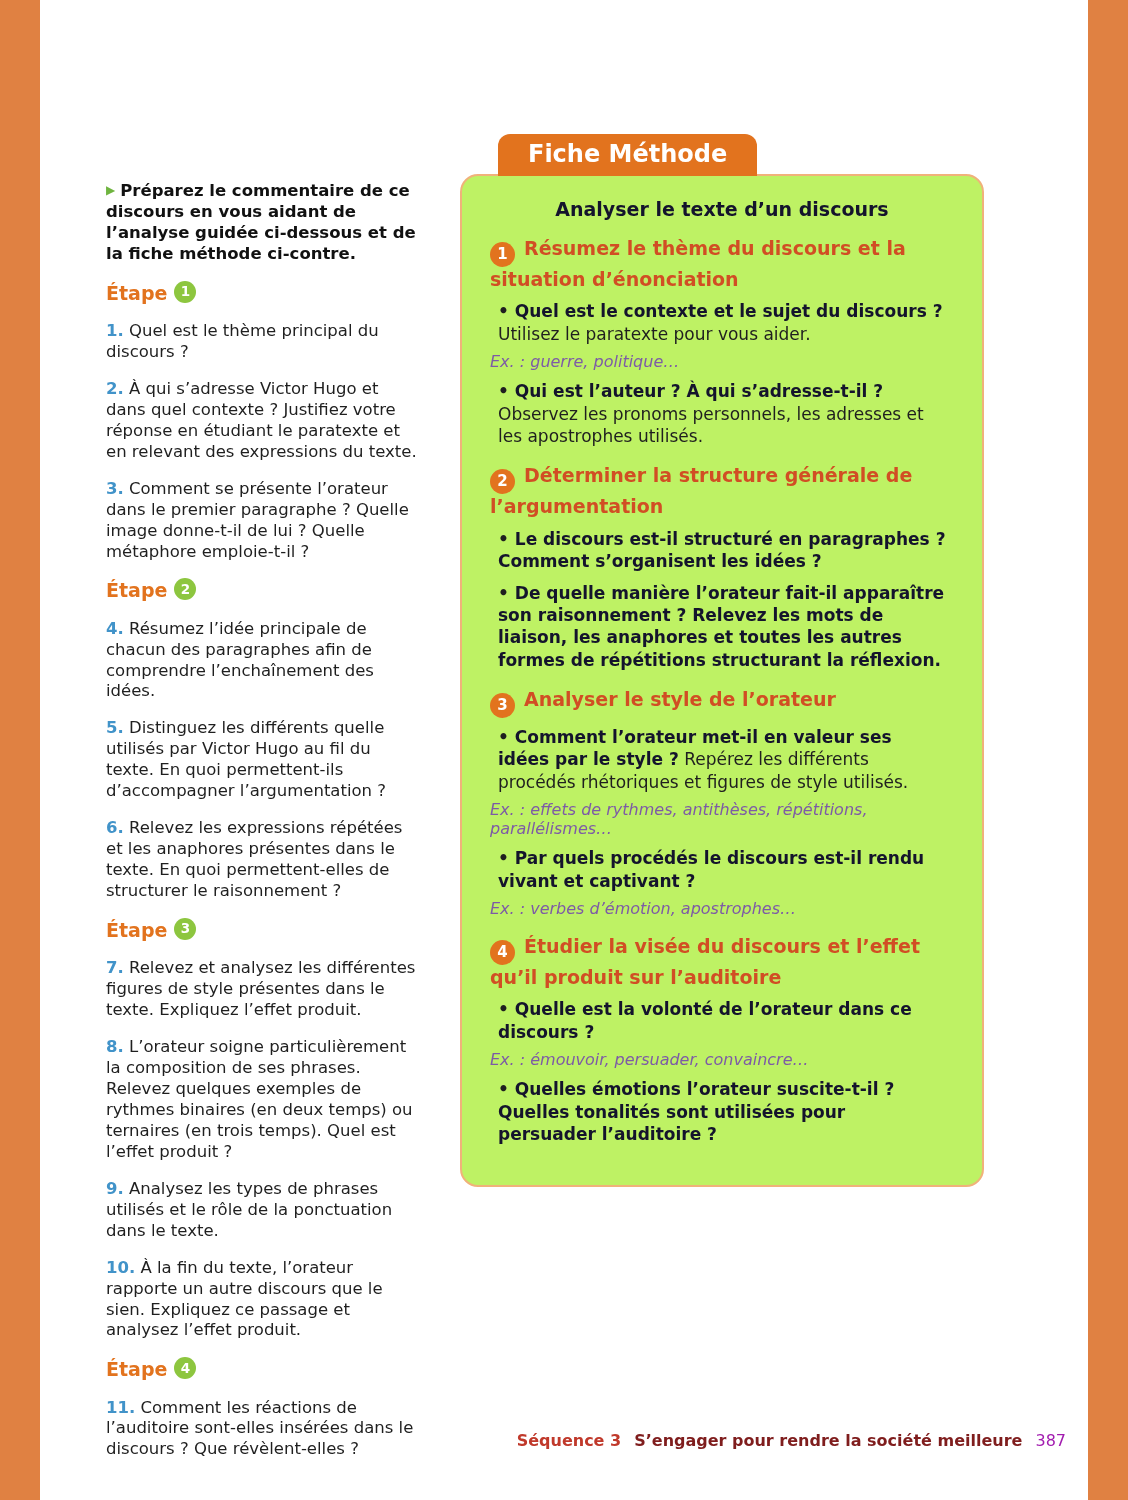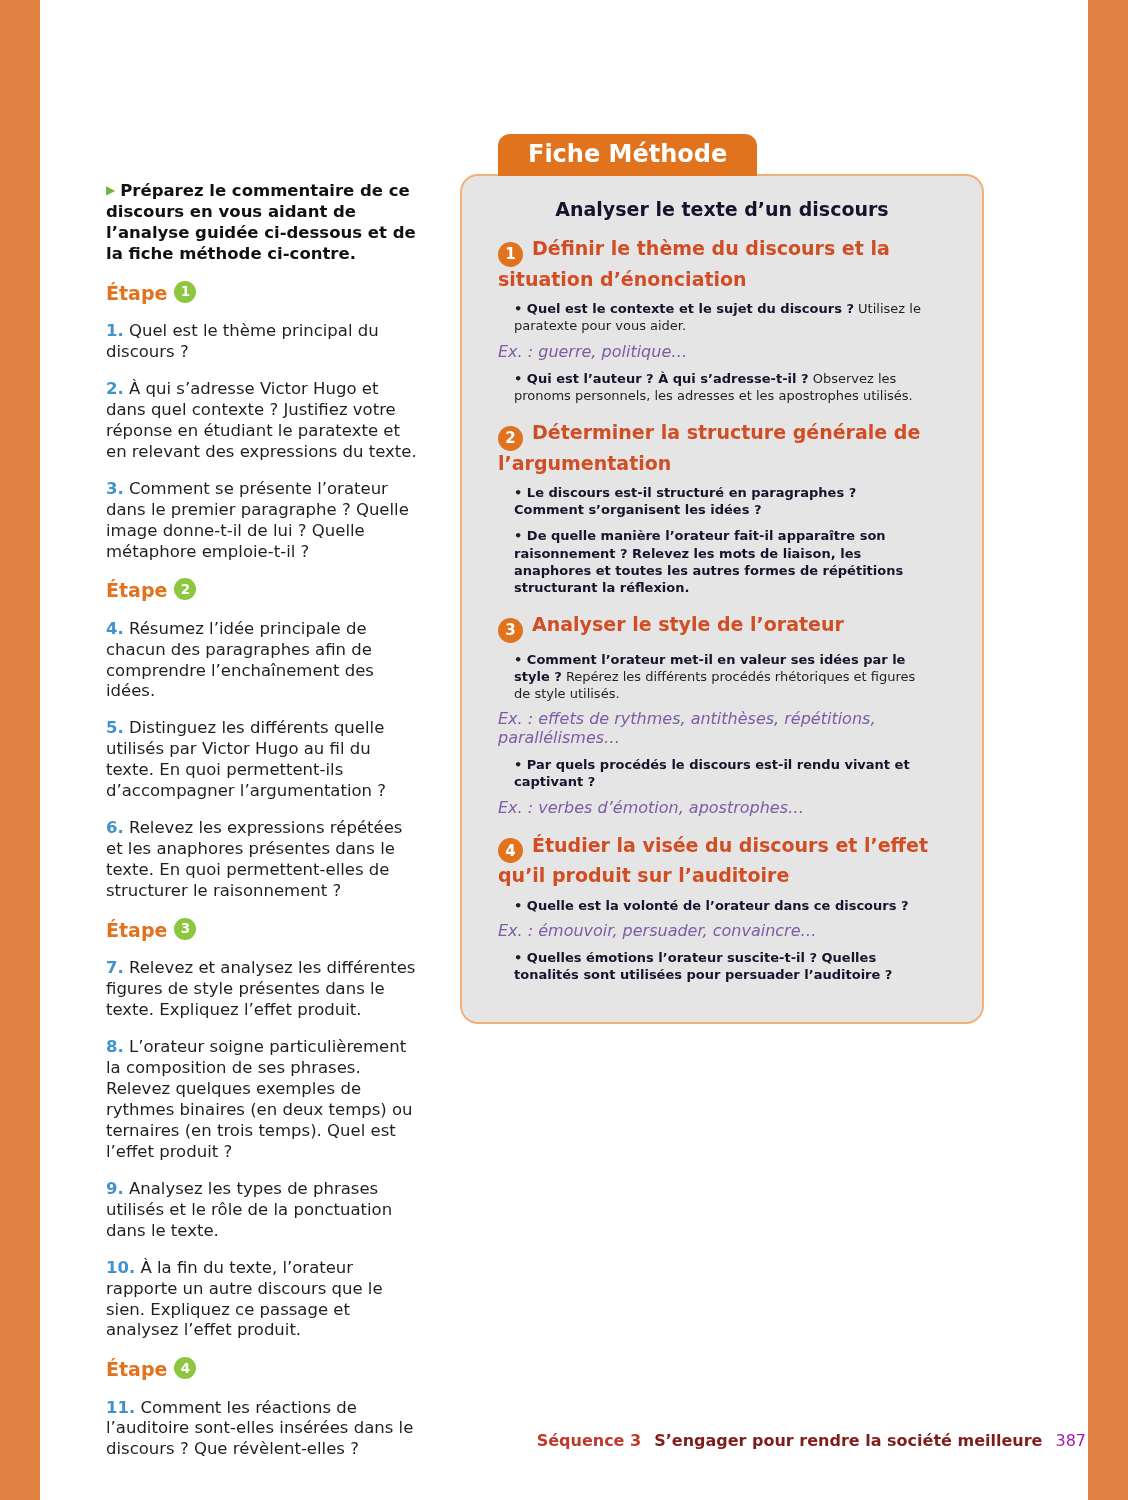--- a/index.html
+++ b/index.html
@@ -43,42 +43,42 @@
   .right-col { position:absolute; left:460px; top:134px; width:524px; }
   .tab {
     display:inline-block; position:relative; z-index:2;
     background:#e2731e; color:#fff;
     font-size:24px; font-weight:bold;
     padding:6px 30px 8px; margin-left:38px; margin-bottom:-2px;
     border-radius:12px 12px 0 0;
   }
   .card {
     position:relative; z-index:1;
-    background:#e5e5e5;
+    background:#bef264;
     border:2px solid #f0b27a;
     border-radius:18px;
-    padding:18px 36px 30px;
+    padding:18px 28px 30px;
   }
   .card-title {
     text-align:center; font-size:19px; font-weight:bold; color:#14142c;
     margin:4px 0 10px;
   }
   .section { margin-top:16px; }
   .section-head {
     font-size:19px; font-weight:bold; color:#d14e24;
     line-height:1.35; margin:14px 0 8px;
   }
-  .bullet { margin:0 16px 9px; font-size:13px; line-height:1.32; }
+  .bullet { margin:0 8px 9px; font-size:17px; line-height:1.32; }
   .bullet::before { content:"• "; font-weight:bold; color:#1f1f1f; }
   .b-bold { font-weight:bold; color:#14142c; }
   .ex { margin:-2px 0 9px; font-size:16px; font-style:italic; color:#7d5ba6; }
 
   
   .footer {
-    position:absolute; right:42px; bottom:50px;
+    position:absolute; right:62px; bottom:50px;
     display:flex; align-items:center; gap:13px;
     font-size:16px;
   }
   .seq-label { color:#c0392b; font-weight:bold; }
   .seq-title { color:#7f1d1d; font-weight:bold; }
   .page-num { color:#a21caf; }
 </style>
 </head>
 <body>
 
@@ -120,21 +120,21 @@
       </h3>
     <p class="question"><span class="qnum">11.</span> <span>Comment les réactions de l’auditoire sont-elles insérées dans le discours ? Que révèlent-elles ?</span></p>
   </section>
 
   <section class="right-col">
     <div class="tab">Fiche Méthode</div>
     <div class="card">
       <h2 class="card-title">Analyser le texte d’un discours</h2>
 
       <div class="section">
-        <h3 class="section-head"><span class="circle orange">1</span><span>Définir le thème du discours et la situation d’énonciation</span></h3>
+        <h3 class="section-head"><span class="circle orange">1</span><span>Résumez le thème du discours et la situation d’énonciation</span></h3>
         <p class="bullet"><span class="b-bold">Quel est le contexte et le sujet du discours ?</span> <span>Utilisez le paratexte pour vous aider.</span></p>
         <p class="ex">Ex. : guerre, politique…</p>
         <p class="bullet"><span class="b-bold">Qui est l’auteur ? À qui s’adresse-t-il ?</span> <span>Observez les pronoms personnels, les adresses et les apostrophes utilisés.</span></p>
       </div>
 
       <div class="section">
         <h3 class="section-head"><span class="circle orange">2</span><span>Déterminer la structure générale de l’argumentation</span></h3>
         <p class="bullet"><span class="b-bold">Le discours est-il structuré en paragraphes ? Comment s’organisent les idées ?</span> <span></span></p>
         <p class="bullet"><span class="b-bold">De quelle manière l’orateur fait-il apparaître son raisonnement ? Relevez les mots de liaison, les anaphores et toutes les autres formes de répétitions structurant la réflexion.</span> <span></span></p>
       </div>

